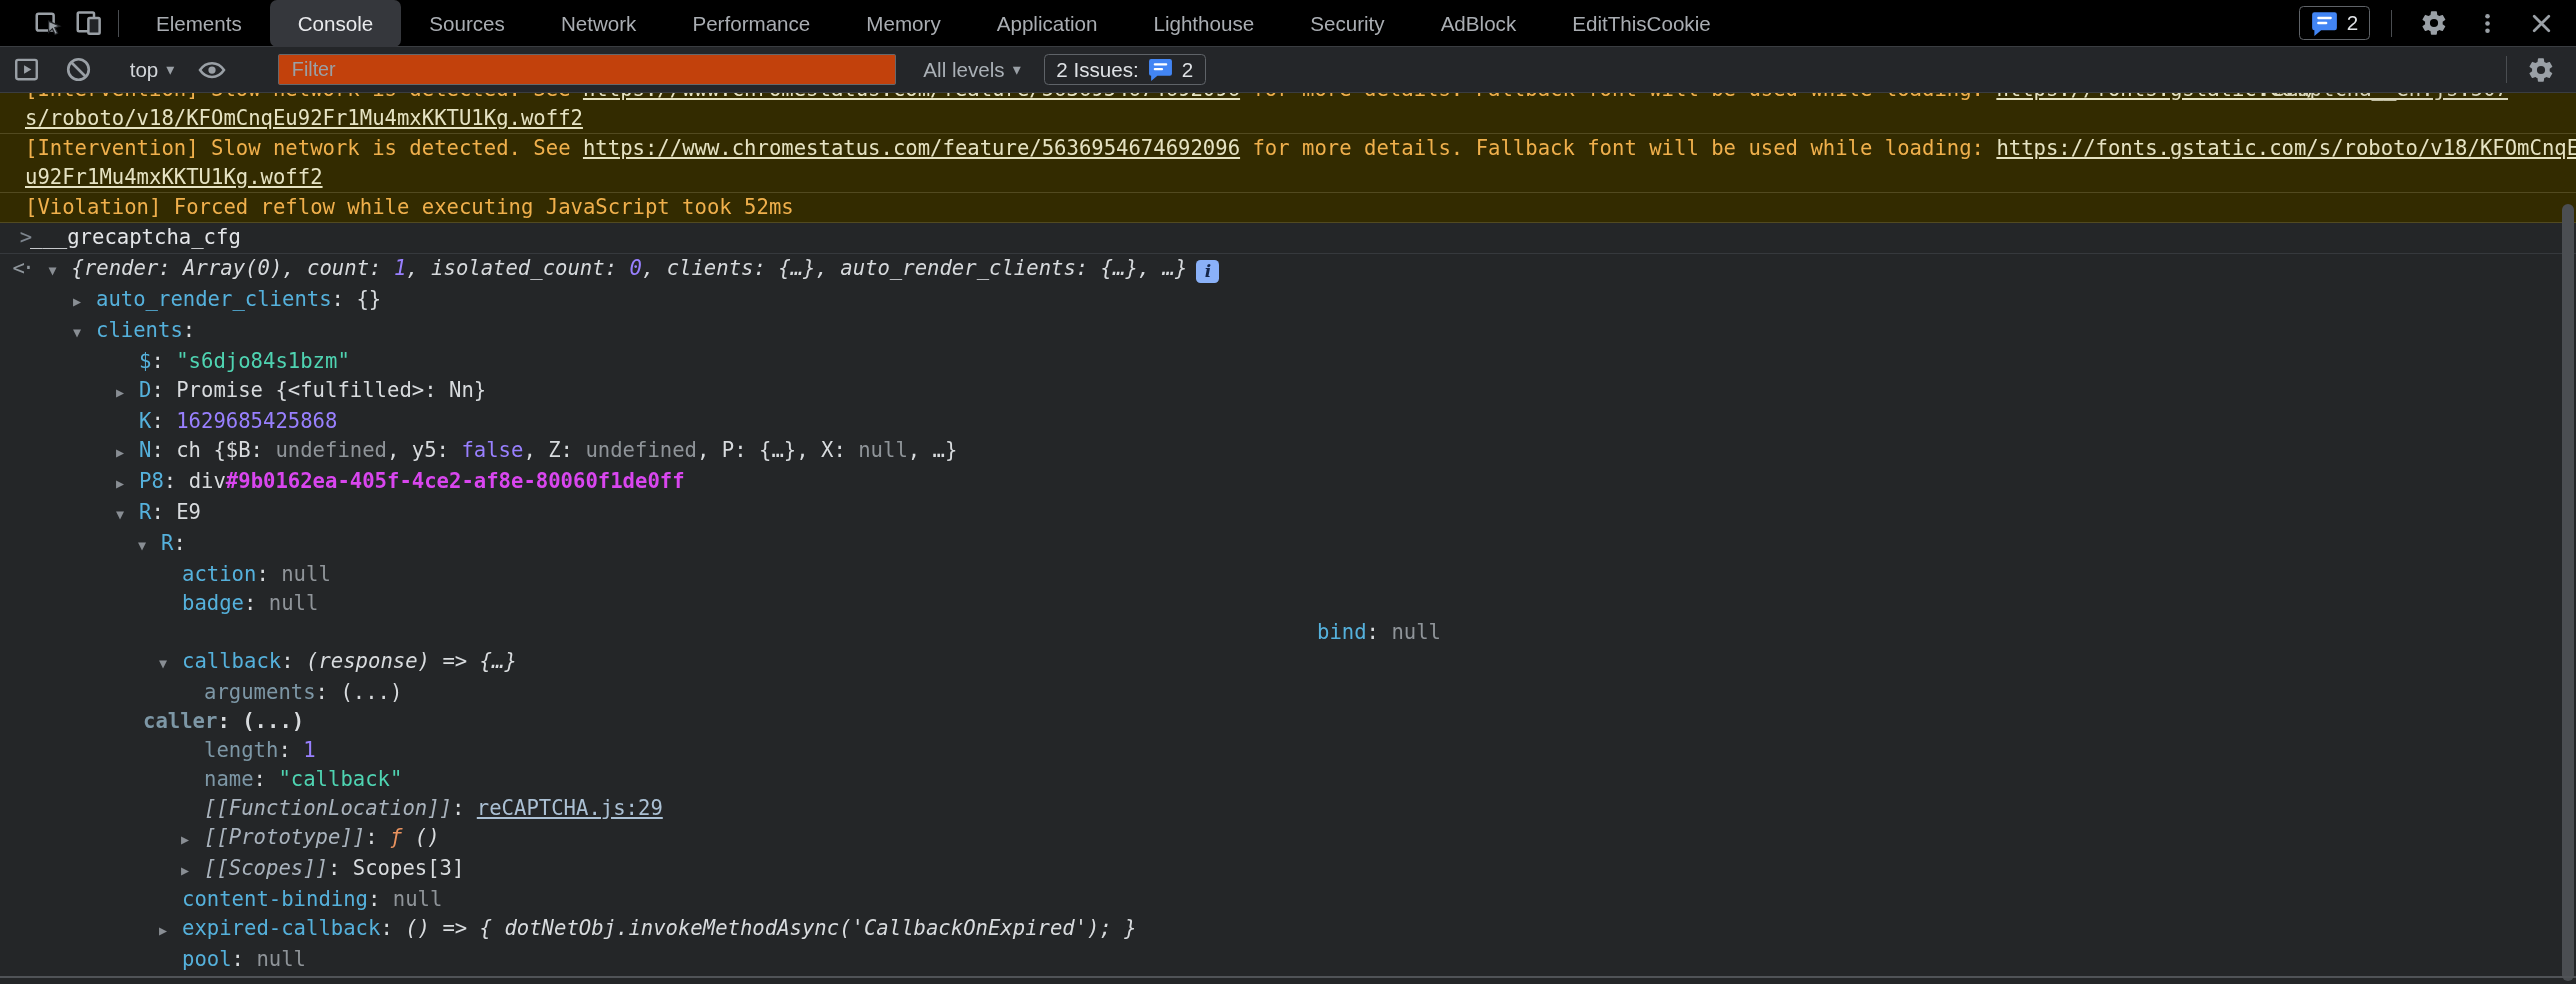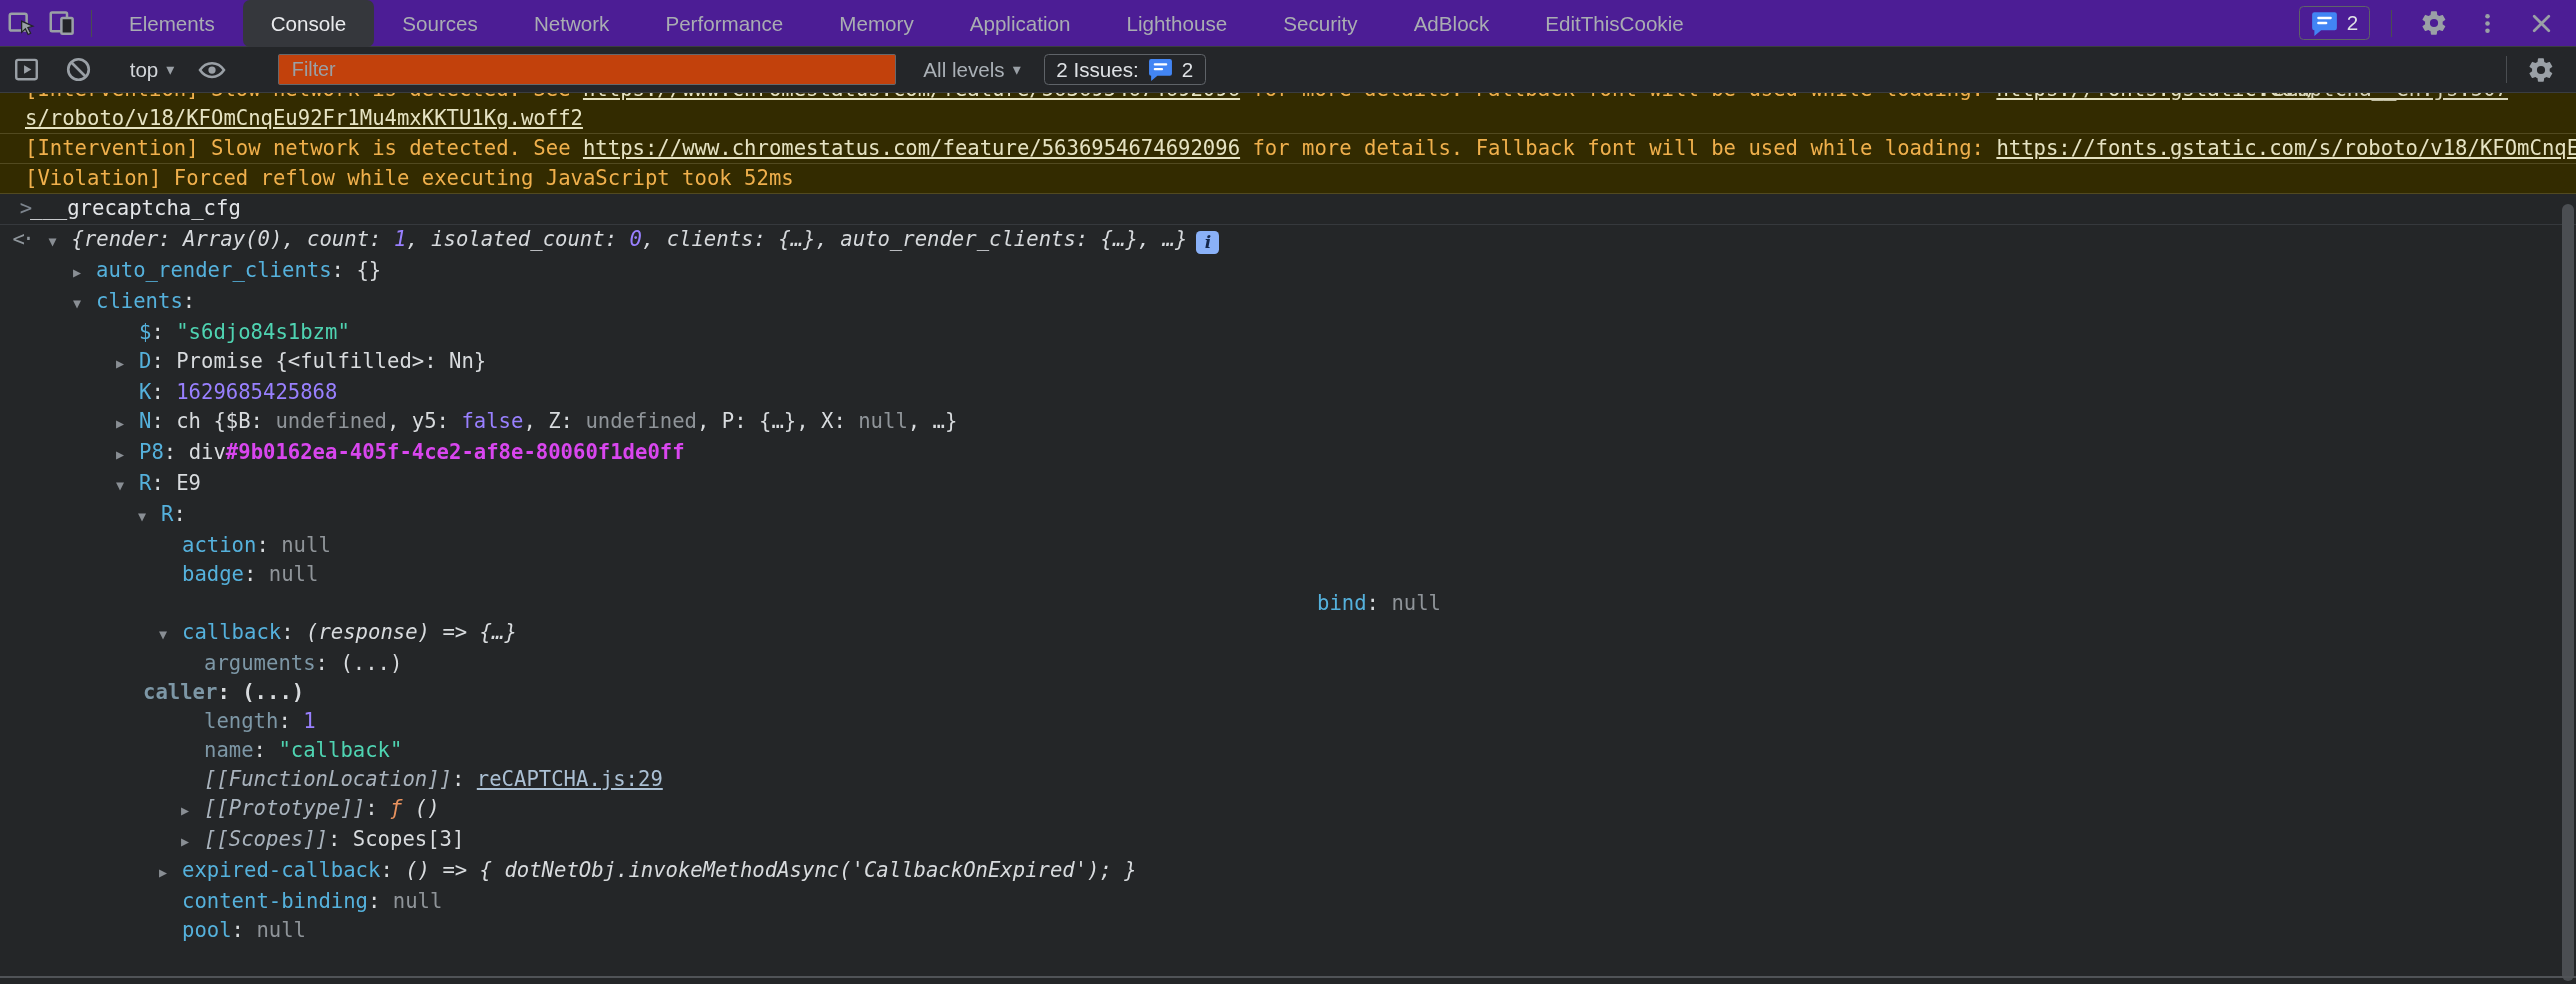--- a/index.html
+++ b/index.html
@@ -1,21 +1,21 @@
 <!DOCTYPE html>
 <html style="font-size:14.3px"><head>
 <meta charset="utf-8">
 <style>
   * { box-sizing: border-box; }
   html,body { margin:0; padding:0; width:2576px; height:985px; overflow:hidden;
     background:#242628; font-family:"Liberation Sans", sans-serif; }
 
   
-  #header { height:47px; background:#4c1d95; border-bottom:0.9px solid #3a3d41;
-    display:flex; align-items:center; }
+  #header { height:47px; background:#000000; border-bottom:0.9px solid #3a3d41;
+    display:flex; align-items:center;padding-left:27px; }
   .hicon { width:41px; height:36px; display:flex; align-items:center; justify-content:center; cursor:pointer; }
   .vsep { width:0.9px; height:27px; background:#4a4d51; margin:0 9px; }
   #tabs { display:flex; height:47px; }
   .tab { padding:0 28px; line-height:47px; font-size:20.6px; color:#a9adb2; cursor:pointer; }
   .tab.active { background:#35373c; color:#e9eaed;border-radius:7px; }
   #header-right { margin-left:auto; display:flex; align-items:center; gap:12.5px; padding-right:14.3px; }
   .issues-badge { display:flex; align-items:center; gap:9px; border:0.9px solid #5f6368; border-radius:4.5px;
     padding:3.6px 10.7px; color:#dfe2e5; font-size:20.6px; cursor:pointer; }
 
   
@@ -185,20 +185,21 @@
 </div>
 
 <div id="console">
   <div id="messages">
       <div class="msg warn" style="margin-top: -18px;">
         <div class="wline"><span class="src">recaptcha__en.js:507</span><span class="sg-wt">[Intervention] Slow network is detected. See </span><span class="sg-wl">https://www.chromestatus.com/feature/5636954674692096</span><span class="sg-wt"> for more details. Fallback font will be used while loading: </span><span class="sg-wl">https://fonts.gstatic.com/</span></div>
         <div class="wline"><span class="sg-wl">s/roboto/v18/KFOmCnqEu92Fr1Mu4mxKKTU1Kg.woff2</span></div>
       </div>
       <div class="msg warn">
         <div class="wline"><span class="sg-wt">[Intervention] Slow network is detected. See </span><span class="sg-wl">https://www.chromestatus.com/feature/5636954674692096</span><span class="sg-wt"> for more details. Fallback font will be used while loading: </span><span class="sg-wl">https://fonts.gstatic.com/s/roboto/v18/KFOmCnqE</span></div>
+        <div class="wline"><span class="sg-wl">u92Fr1Mu4mxKKTU1Kg.woff2</span></div>
       </div>
       <div class="msg warn">
         <div class="wline"><span class="sg-wt">[Violation] Forced reflow while executing JavaScript took 52ms</span></div>
       </div>
       <div class="msg echo"><span class="prompt">&gt;</span><span class="cmd">___grecaptcha_cfg</span></div>
       <div class="msg result"><span class="ret">&lt;·</span><span class="exp">▼</span><span class="sg-it">{render: Array(0), count: </span><span class="sg-numit">1</span><span class="sg-it">, isolated_count: </span><span class="sg-numit">0</span><span class="sg-it">, clients: {…}, auto_render_clients: {…}, …}</span><span class="info-i">i</span></div>
       <div class="trow" style="padding-left: 73px;"><span class="exp">▶</span><span class="key k-b">auto_render_clients</span><span class="colon">: </span><span class="sg-t">{}</span></div>
       <div class="trow" style="padding-left: 73px;"><span class="exp">▼</span><span class="key k-b">clients</span><span class="colon">: </span></div>
       <div class="trow" style="padding-left: 116px;"><span class="exp"></span><span class="key k-b">$</span><span class="colon">: </span><span class="sg-str">"s6djo84s1bzm"</span></div>
       <div class="trow" style="padding-left: 116px;"><span class="exp">▶</span><span class="key k-b">D</span><span class="colon">: </span><span class="sg-t">Promise {&lt;fulfilled&gt;: Nn}</span></div>
@@ -211,20 +212,20 @@
       <div class="trow" style="padding-left: 159px;"><span class="exp"></span><span class="key k-b">badge</span><span class="colon">: </span><span class="sg-gray">null</span></div>
       <div class="trow" style="padding-left: 159px; text-align: center;"><span class="exp"></span><span class="key k-b">bind</span><span class="colon">: </span><span class="sg-gray">null</span></div>
       <div class="trow" style="padding-left: 159px;"><span class="exp">▼</span><span class="key k-b">callback</span><span class="colon">: </span><span class="sg-fn">(response) =&gt; {…}</span></div>
       <div class="trow" style="padding-left: 181px;"><span class="exp"></span><span class="key k-d">arguments</span><span class="colon">: </span><span class="sg-t">(...)</span></div>
       <div class="trow" style="padding-left: 120px; font-weight: bold;"><span class="exp"></span><span class="key k-d">caller</span><span class="colon">: </span><span class="sg-t">(...)</span></div>
       <div class="trow" style="padding-left: 181px;"><span class="exp"></span><span class="key k-d">length</span><span class="colon">: </span><span class="sg-num">1</span></div>
       <div class="trow" style="padding-left: 181px;"><span class="exp"></span><span class="key k-d">name</span><span class="colon">: </span><span class="sg-str">"callback"</span></div>
       <div class="trow" style="padding-left: 181px;"><span class="exp"></span><span class="key k-i">[[FunctionLocation]]</span><span class="colon">: </span><span class="sg-link">reCAPTCHA.js:29</span></div>
       <div class="trow" style="padding-left: 181px;"><span class="exp">▶</span><span class="key k-i">[[Prototype]]</span><span class="colon">: </span><span class="sg-fl">ƒ</span><span class="sg-fn"> ()</span></div>
       <div class="trow" style="padding-left: 181px;"><span class="exp">▶</span><span class="key k-i">[[Scopes]]</span><span class="colon">: </span><span class="sg-t">Scopes[3]</span></div>
+      <div class="trow" style="padding-left: 159px;"><span class="exp"></span><span class="key k-b">content-binding</span><span class="colon">: </span><span class="sg-gray">null</span></div>
       <div class="trow" style="padding-left: 159px;"><span class="exp">▶</span><span class="key k-b">expired-callback</span><span class="colon">: </span><span class="sg-fn">() =&gt; { dotNetObj.invokeMethodAsync('CallbackOnExpired'); }</span></div>
-      <div class="trow" style="padding-left: 159px;"><span class="exp"></span><span class="key k-b">content-binding</span><span class="colon">: </span><span class="sg-gray">null</span></div>
       <div class="trow" style="padding-left: 159px;"><span class="exp"></span><span class="key k-b">pool</span><span class="colon">: </span><span class="sg-gray">null</span></div>
     </div>
   <div id="scroll-thumb"></div>
   <div id="bottom-splitter"></div>
 </div>
 
 
 </body></html>

